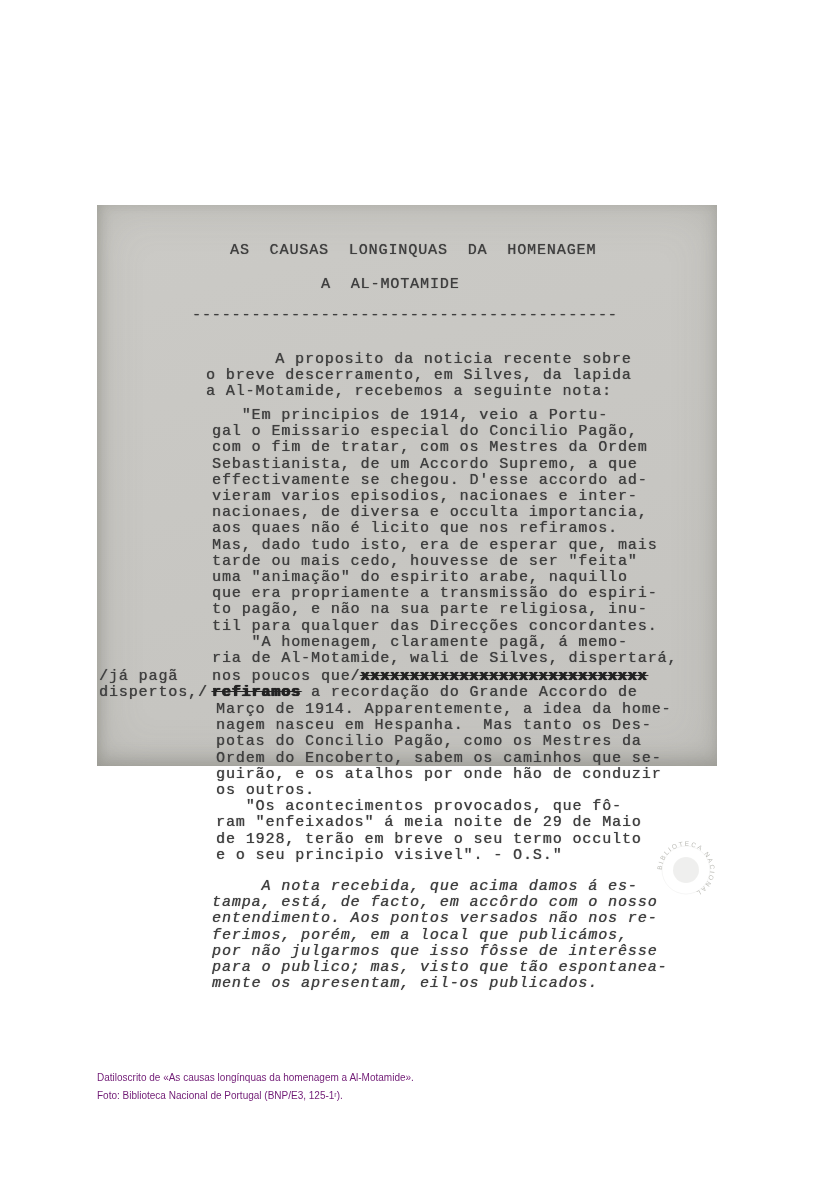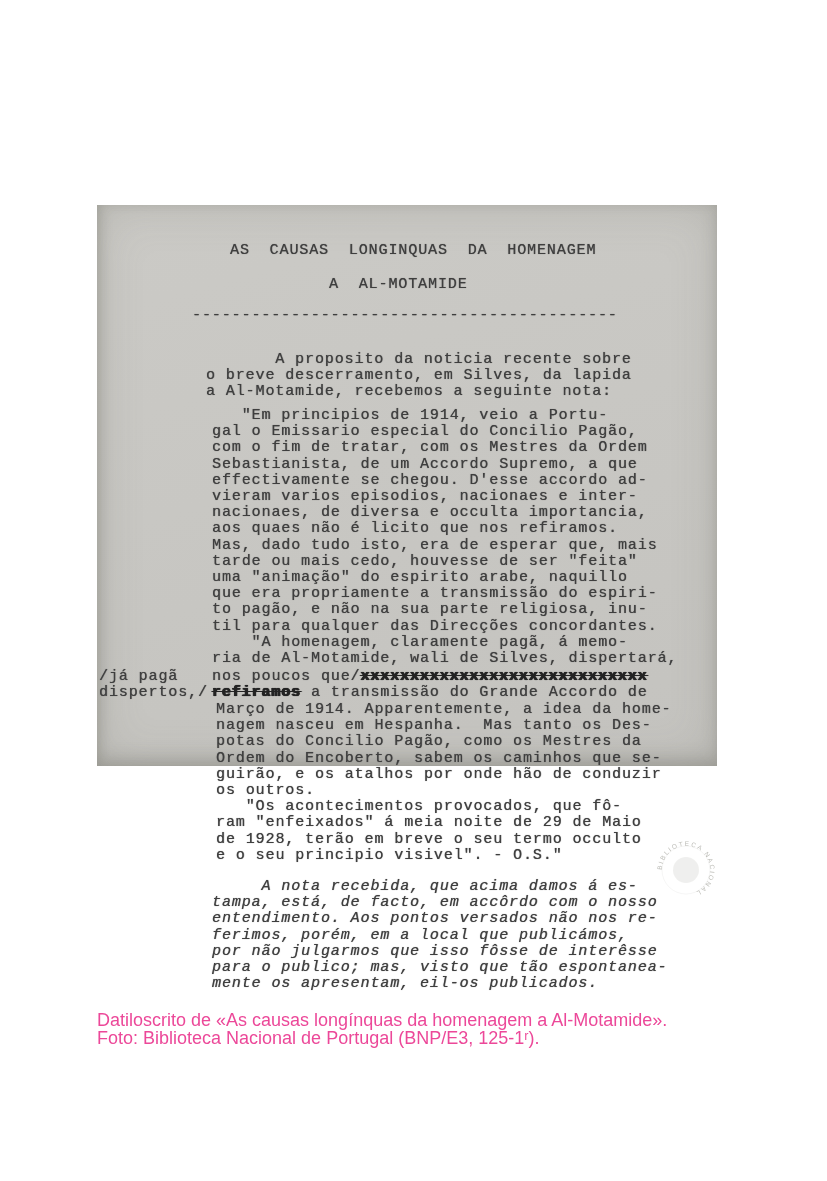--- a/index.html
+++ b/index.html
@@ -26,21 +26,21 @@
     margin: 0;
     font-family: "Liberation Mono", "DejaVu Sans Mono", monospace;
     font-size: 15px;
     line-height: 16.2px;
     letter-spacing: 0.9px;
     color: #3e3e3e;
     white-space: pre;
     text-shadow: 0 0 1px rgba(60,60,60,0.55), 0.4px 0.4px 0.6px rgba(70,70,70,0.45);
   }
   .title1 { left: 133px; top: 38px; }
-  .title2 { left: 232px; top: 72px; text-align: right; }
+  .title2 { left: 224px; top: 72px; text-align: right; }
   .divider { left: 95px; top: 103px; letter-spacing: 0.9px; }
   .p1  { left: 109px; top: 147px; }
   .p2a { left: 115px; top: 203px; }
   .strike1 { left: 115px; top: 464px; }
   .strike2 { left: 115px; top: 480px; }
   .p2b { left: 119px; top: 497px; }
   .p3  { left: 115px; top: 674px; font-style: italic; }
   .margin-note { left: 2px; top: 464px; }
   .struck {
     color: #232323;
@@ -54,26 +54,26 @@
     opacity: 0.55;
   }
   .stamp textPath {
     font-family: "Liberation Sans", sans-serif;
     font-size: 6.5px;
     letter-spacing: 1.6px;
     fill: #86867c;
   }
   .caption {
     position: absolute;
-    left: 97px; top: 1011px;
+    left: 97px; top: 1069px;
     width: 640px;
     margin: 0;
-    font-size: 18px;
+    font-size: 10px;
     line-height: 18px;
-    color: #ec4899;
+    color: #701a75;
   }
 </style>
 </head>
 <body>
 
 <div>
 
   <figure class="scan">
 
     <div class="type title1">AS  CAUSAS  LONGINQUAS  DA  HOMENAGEM</div>
@@ -98,21 +98,21 @@
 tarde ou mais cedo, houvesse de ser "feita"
 uma "animação" do espirito arabe, naquillo
 que era propriamente a transmissão do espiri-
 to pagão, e não na sua parte religiosa, inu-
 til para qualquer das Direcções concordantes.
     "A homenagem, claramente pagã, á memo-
 ria de Al-Motamide, wali de Silves, dispertará,</pre>
 
     <pre class="type strike1"><span>nos poucos que/</span><span class="struck">xxxxxxxxxxxxxxxxxxxxxxxxxxxxx</span></pre>
 
-    <pre class="type strike2"><span class="struck">refiramos</span><span> a transmissão do Grande Accordo de</span></pre>
+    <pre class="type strike2"><span class="struck">refiramos</span><span> a recordação do Grande Accordo de</span></pre>
 
     <pre class="type p2b">Março de 1914. Apparentemente, a idea da home-
 nagem nasceu em Hespanha.  Mas tanto os Des-
 potas do Concilio Pagão, como os Mestres da
 Ordem do Encoberto, sabem os caminhos que se-
 guirão, e os atalhos por onde hão de conduzir
 os outros.
    "Os acontecimentos provocados, que fô-
 ram "enfeixados" á meia noite de 29 de Maio
 de 1928, terão em breve o seu termo occulto

